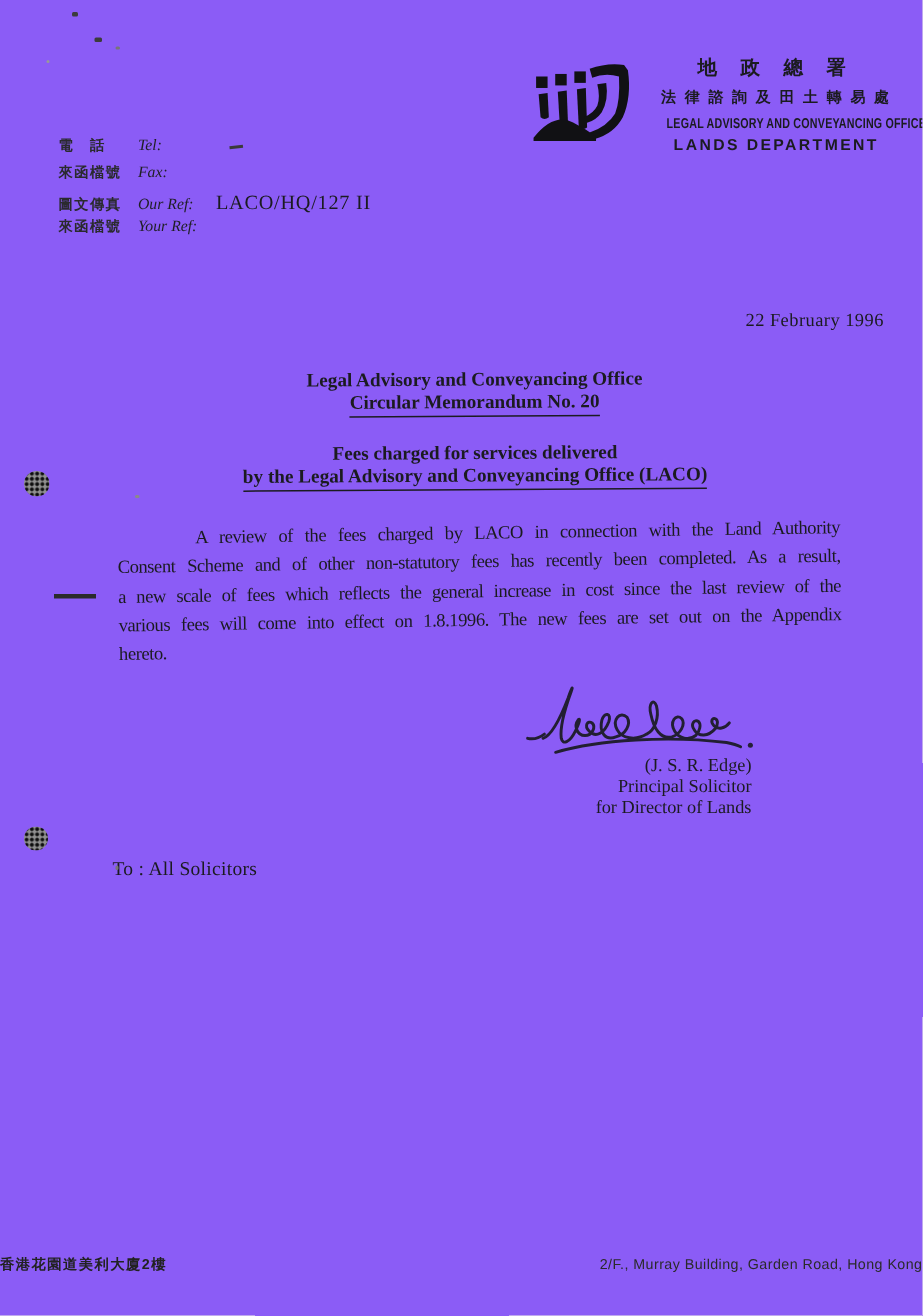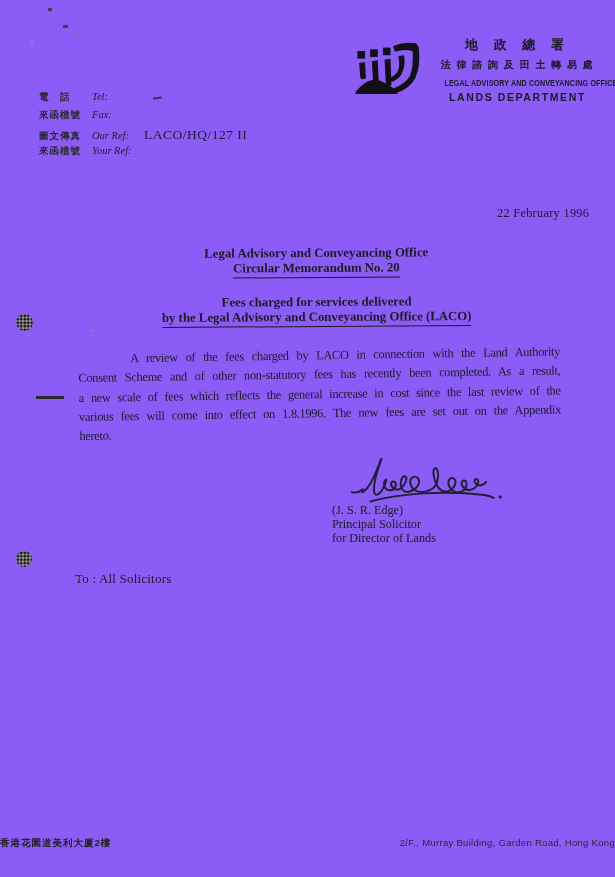--- a/index.html
+++ b/index.html
@@ -30,21 +30,21 @@
   .uline{display:inline-block; border-bottom:1.4px solid #1b1b20; padding-bottom:1px;}
   .subject{margin-top:17px;}
   
   .para{position:absolute; left:78px; top:352px; width:482px; font-size:12.4px;
     letter-spacing:-0.3px; transform:rotate(-0.9deg); transform-origin:left top;}
   .b-line{height:19.3px; white-space:nowrap; text-align:justify; text-align-last:justify;}
   .b-line.first{padding-left:52px;}
   .b-line.last{text-align:left; text-align-last:left;}
   
   .sig{position:absolute; left:348px; top:452px; width:170px; height:58px;}
-  .sigtext{position:absolute; left:332px; top:504px; width:180px; text-align:left;
+  .sigtext{position:absolute; left:321px; top:504px; width:180px; text-align:right;
     font-size:12.2px; line-height:13.8px;}
   
   .to{position:absolute; left:75px; top:571px; font-size:13px; letter-spacing:0.2px;}
   .footer{position:absolute; left:0; top:837px; width:615px; display:flex;
     justify-content:space-between; align-items:baseline; gap:24px;}
   .f-zh{font-family:"Liberation Sans",sans-serif; font-weight:bold; font-size:9.5px; letter-spacing:1px; color:#222;}
   .f-en{font-family:"Liberation Sans",sans-serif; font-size:9.5px; letter-spacing:0.3px; color:#2a2a2a;}
   
   .hole{position:absolute; border-radius:50%; background-color:#909090;
     background-image:radial-gradient(circle,#0c0c0c 0.8px, rgba(0,0,0,0) 1.7px);

